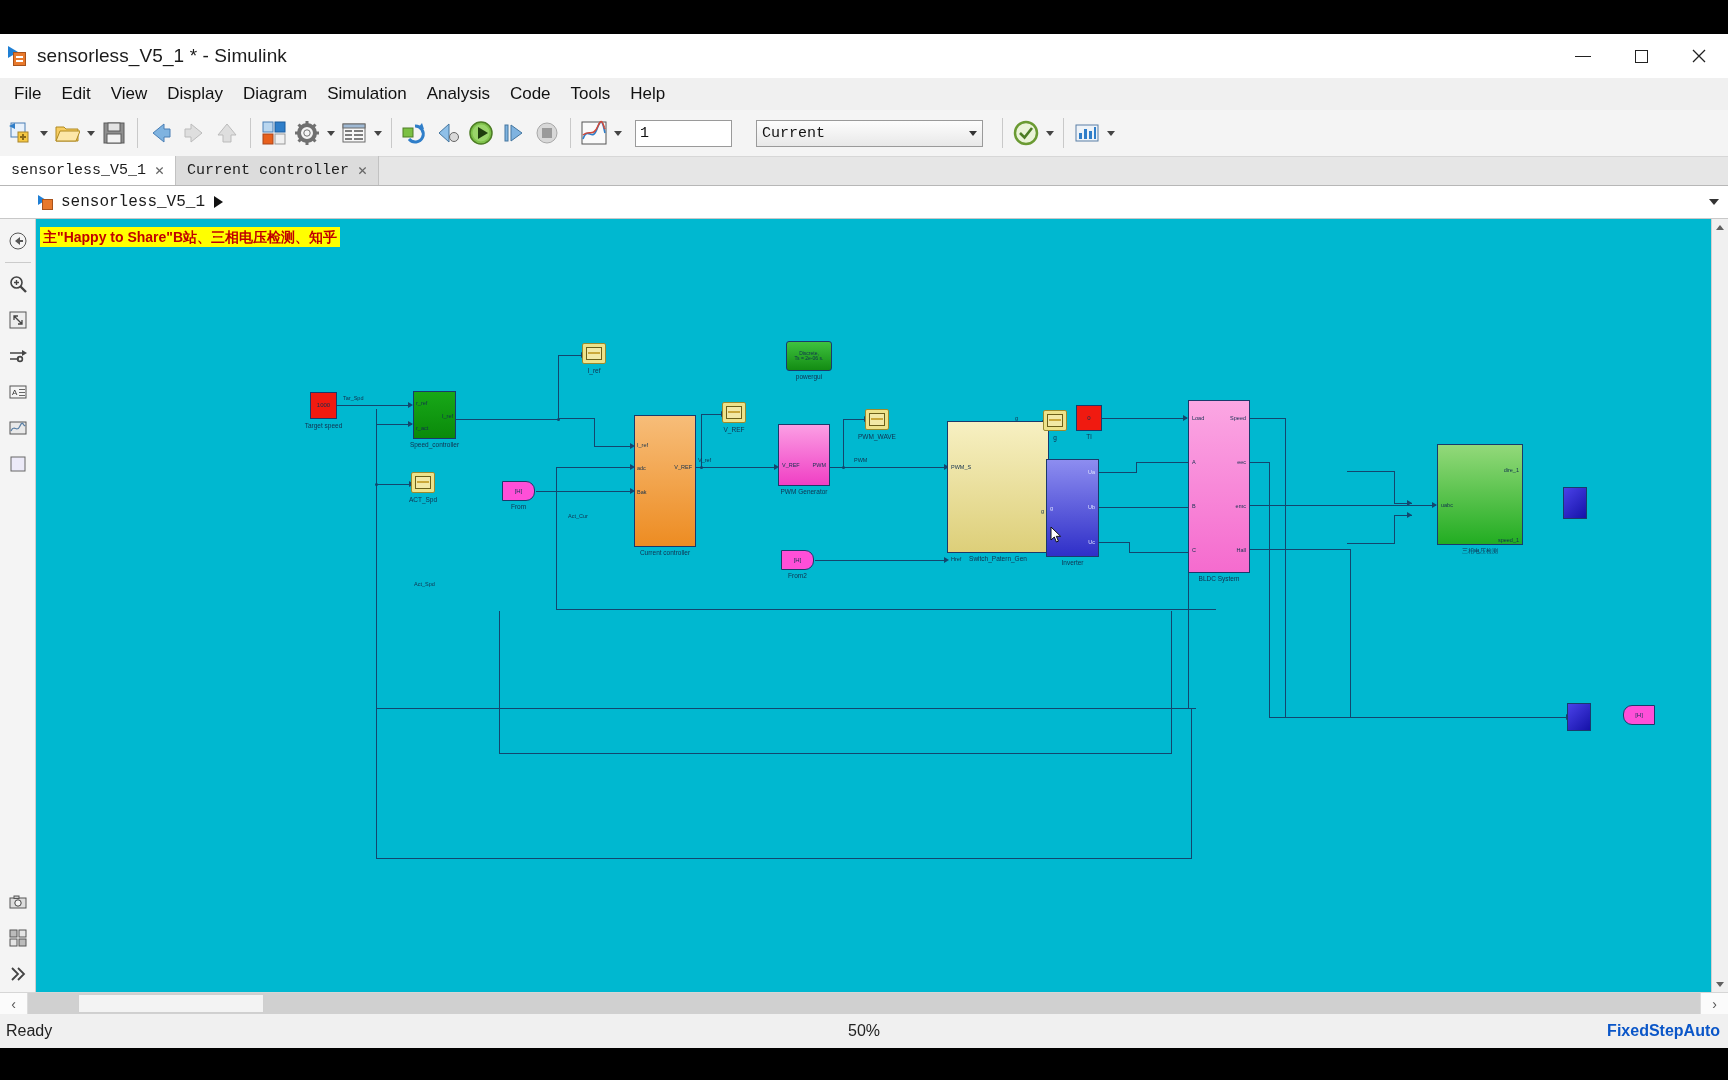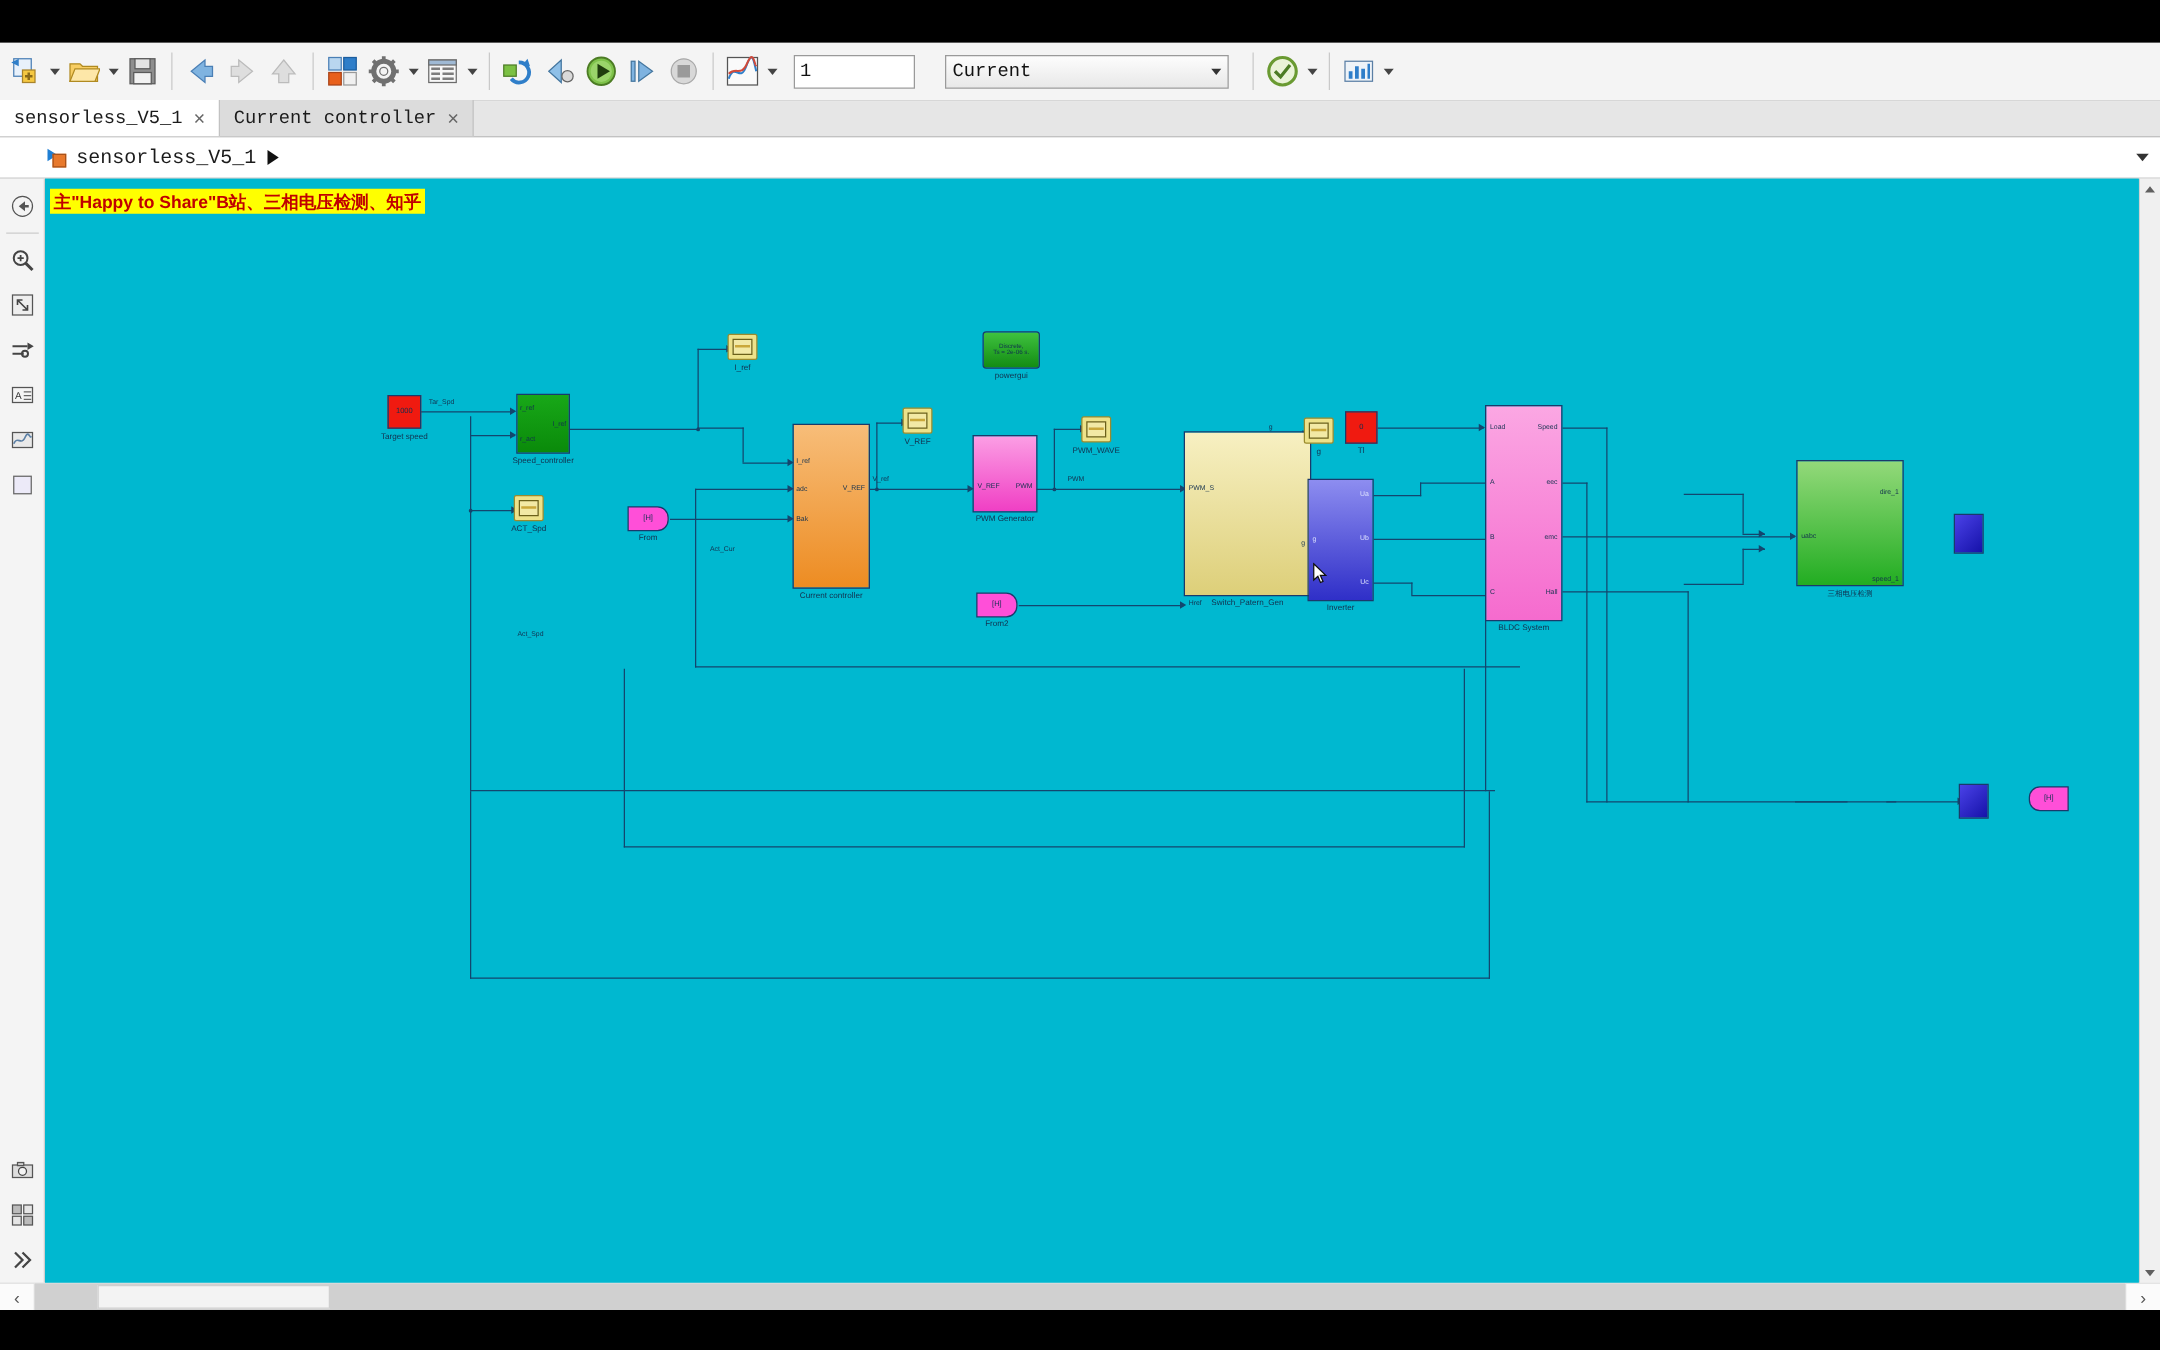--- a/index.html
+++ b/index.html
@@ -213,21 +213,53 @@
   .bar-top { position:absolute; left:0; top:0; width:1728px; height:34px; background:#000; z-index:100;}
   .bar-bottom { position:absolute; left:0; bottom:0; width:1728px; height:32px; background:#000; z-index:100;}
 </style>
 </head>
 <body>
 
 <div class="bar-top"></div>
 
 <div id="window">
 
-
+  <div id="titlebar">
+    <div id="title-icon">
+      <span class="arrow"></span>
+        <span class="doc"></span>
+    </div>
+    <div id="title-text">sensorless_V5_1 * - Simulink</div>
+    <div class="wincontrols">
+      <div>
+          <span class="wc-min"></span>
+        </div>
+      <div>
+          <span class="wc-max"></span>
+        </div>
+      <div class="close">
+        <svg width="16" height="16" viewBox="0 0 16 16">
+            <path d="M2 2 L14 14 M14 2 L2 14" stroke="currentColor" stroke-width="1.3" fill="none"></path>
+          </svg>
+      </div>
+    </div>
+  </div>
+
+  <div id="menubar">
+    <div class="mi">File</div>
+    <div class="mi">Edit</div>
+    <div class="mi">View</div>
+    <div class="mi">Display</div>
+    <div class="mi">Diagram</div>
+    <div class="mi">Simulation</div>
+    <div class="mi">Analysis</div>
+    <div class="mi">Code</div>
+    <div class="mi">Tools</div>
+    <div class="mi">Help</div>
+  </div>
 
   <div id="toolbar">
 
     <div class="tbtn">
       <svg width="26" height="26" viewBox="0 0 26 26">
         <rect x="4" y="3" width="14" height="14" fill="#e8f1fb" stroke="#4a7fb5"></rect>
         <path d="M2 6 L8 3 L8 9 Z" fill="#2f7ec9"></path>
         <rect x="11" y="12" width="10" height="10" fill="#f5c842" stroke="#a8832a"></rect>
         <path d="M16 14 v6 M13 17 h6" stroke="#8a6a18" stroke-width="2"></path>
       </svg>
@@ -739,15 +771,20 @@
   </div>
 
   <div id="hscrollrow">
     <div class="endbtn">‹</div>
     <div class="htrack">
       <div class="hthumb"></div>
     </div>
     <div class="endbtn r">›</div>
   </div>
 
+  <div id="statusbar">
+    <div class="ready">Ready</div>
+    <div class="zoom">50%</div>
+    <div class="solver">FixedStepAuto</div>
+  </div>
 </div>
 
 <div class="bar-bottom"></div>
 
 </body></html>

